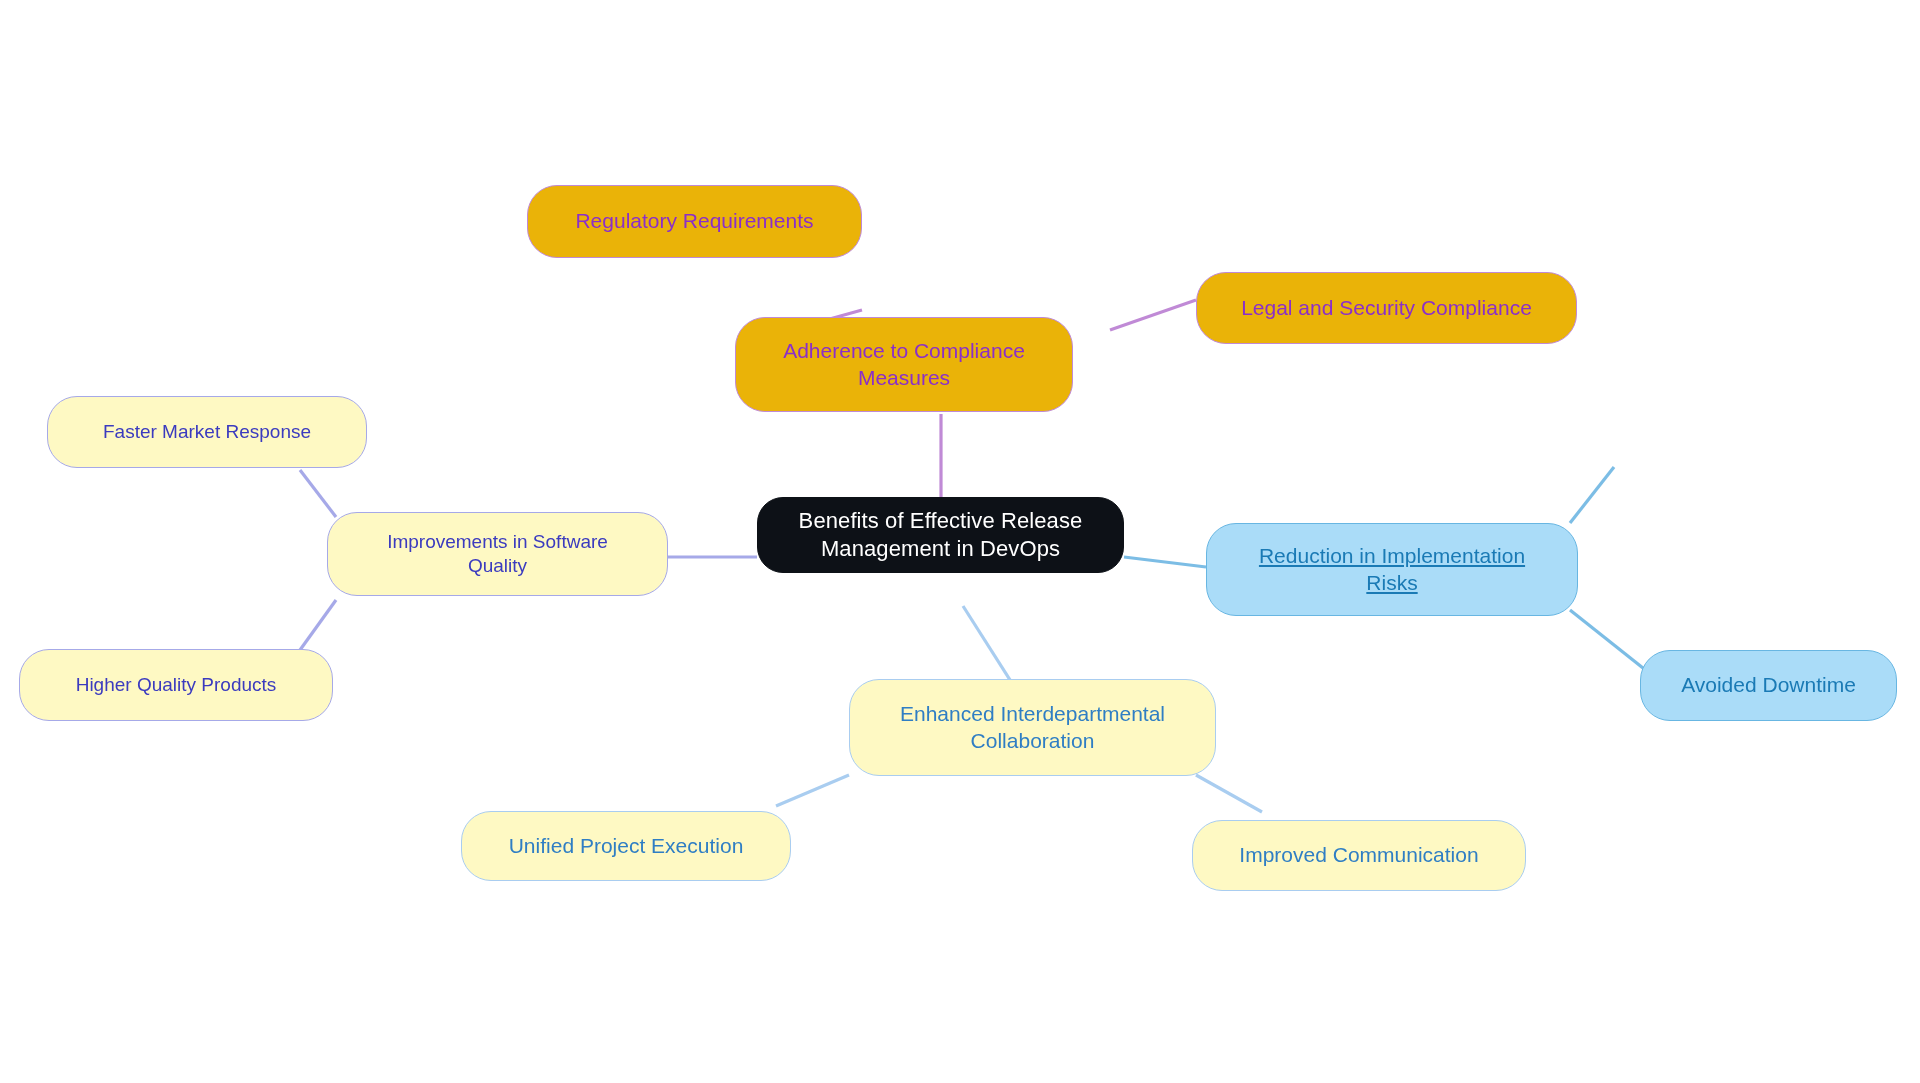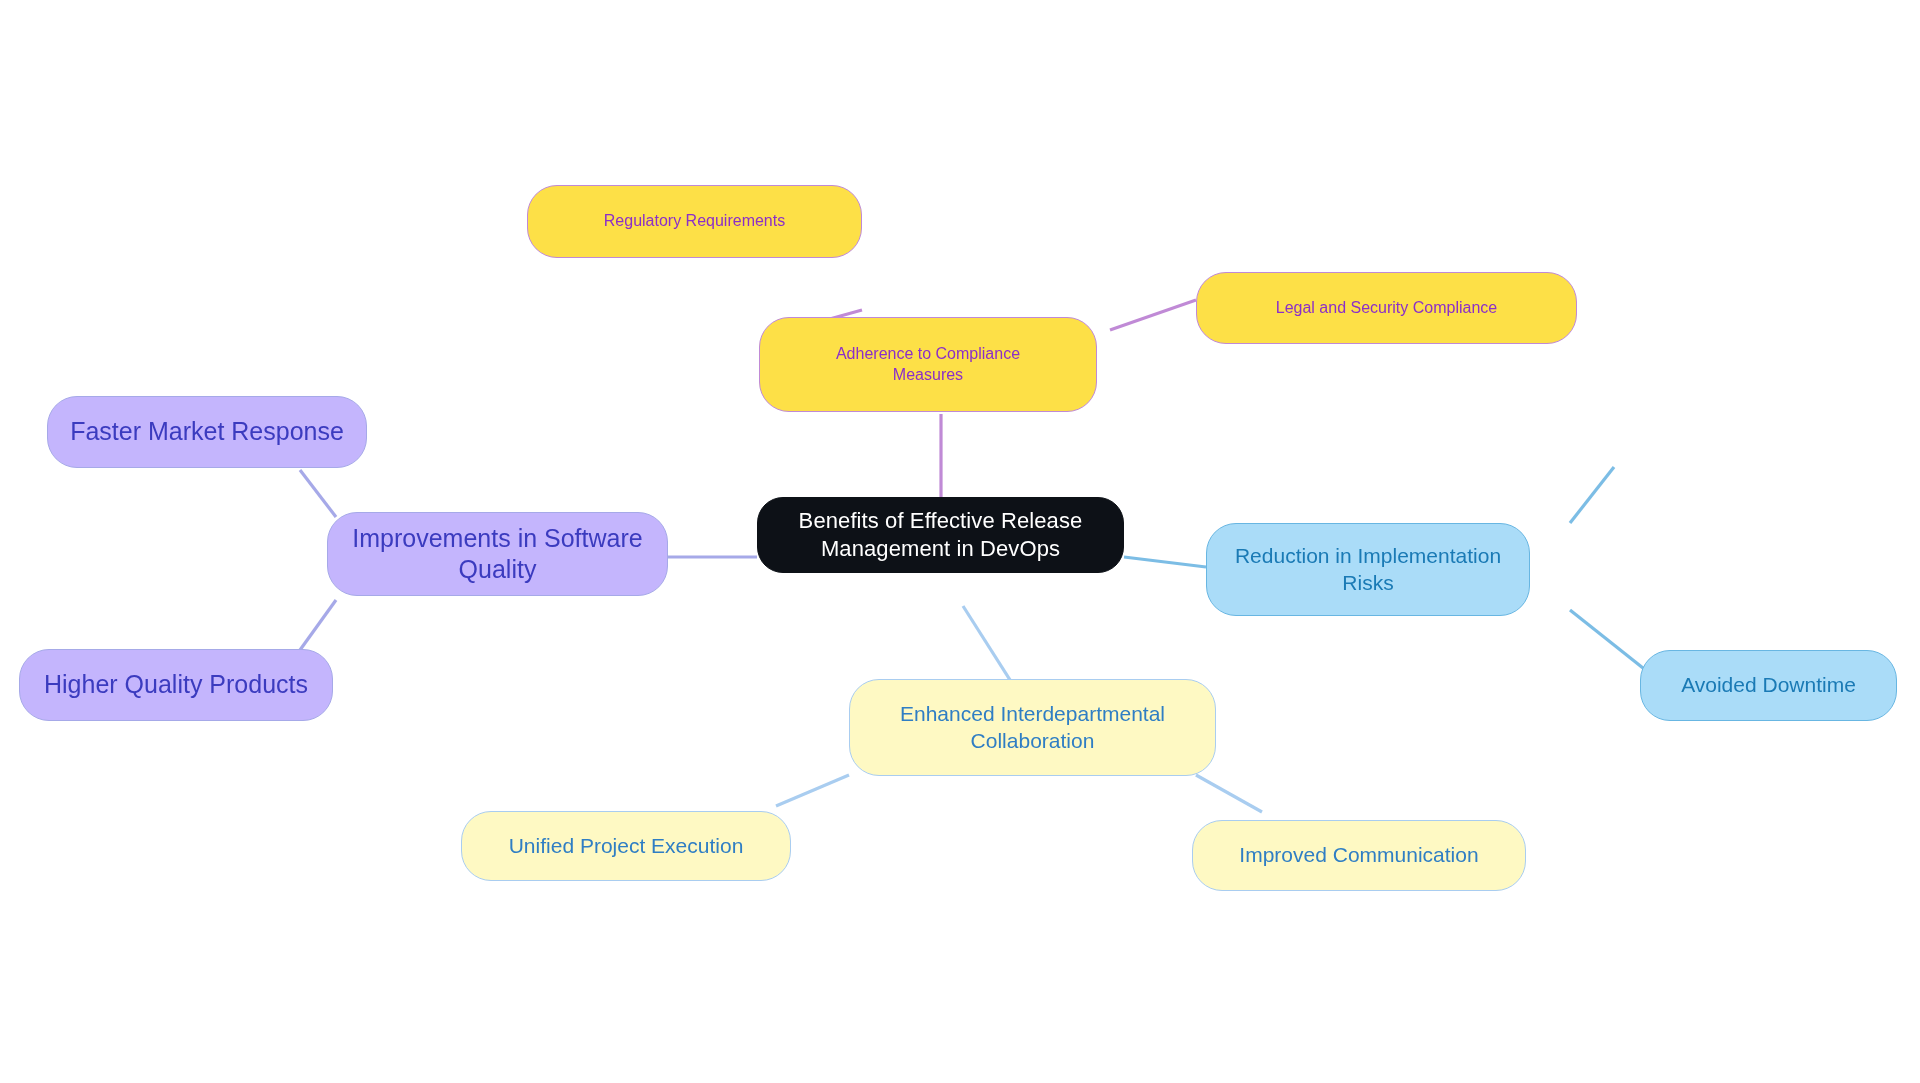--- a/index.html
+++ b/index.html
@@ -41,30 +41,30 @@
   }
   .node-root {
     background: #0d1117;
     border-color: #0d1117;
     color: #ffffff;
     border-radius: 26px;
     font-size: 22px;
     letter-spacing: 0.1px;
   }
   .node-purple {
-    background: #fde047;
+    background: #eab308;
     border-color: #c08ad6;
     color: #8b2fc9;
-    font-size: 16px;
+    font-size: 21px;
   }
   .node-periwinkle {
-    background: #c4b5fd;
+    background: #fef9c3;
     border-color: #a6a9e8;
     color: #3b3bbf;
-    font-size: 25px;
+    font-size: 19px;
   }
   .node-skyblue {
     background: #aadcf8;
     border-color: #68b6e2;
     color: #1a7ab5;
     font-size: 21px;
   }
   .node-paleblue {
     background: #fef9c3;
     border-color: #a9cdf0;
@@ -100,35 +100,35 @@
     <path d="M 963 606 L 1024 702" stroke="#a9cdf0" stroke-width="3.2" fill="none"></path>
 
     <path d="M 849 775 L 776 806" stroke="#a9cdf0" stroke-width="3.2" fill="none"></path>
 
     <path d="M 1196 775 L 1262 812" stroke="#a9cdf0" stroke-width="3.2" fill="none"></path>
   </svg>
 
   <div class="node node-root" style="left:757px; top:497px; width:367px; height:76px;">Benefits of Effective Release
 Management in DevOps</div>
 
-  <div class="node node-purple" style="left:759px; top:317px; width:338px; height:95px;">Adherence to Compliance
+  <div class="node node-purple" style="left:735px; top:317px; width:338px; height:95px;">Adherence to Compliance
 Measures</div>
 
   <div class="node node-purple" style="left:527px; top:185px; width:335px; height:73px;">Regulatory Requirements</div>
 
   <div class="node node-purple" style="left:1196px; top:272px; width:381px; height:72px;">Legal and Security Compliance</div>
 
   <div class="node node-periwinkle" style="left:327px; top:512px; width:341px; height:84px;">Improvements in Software
 Quality</div>
 
   <div class="node node-periwinkle" style="left:47px; top:396px; width:320px; height:72px;">Faster Market Response</div>
 
   <div class="node node-periwinkle" style="left:19px; top:649px; width:314px; height:72px;">Higher Quality Products</div>
 
-  <div class="node node-skyblue" style="left:1206px; top:523px; width:324px; height:93px;">Reduction in Implementation
+  <div class="node node-skyblue" style="left:1206px; top:523px; width:372px; height:93px;text-decoration:underline;">Reduction in Implementation
 Risks</div>
 
 
   <div class="node node-skyblue" style="left:1640px; top:650px; width:257px; height:71px;">Avoided Downtime</div>
 
   <div class="node node-paleblue" style="left:849px; top:679px; width:367px; height:97px;">Enhanced Interdepartmental
 Collaboration</div>
 
   <div class="node node-paleblue" style="left:461px; top:811px; width:330px; height:70px;">Unified Project Execution</div>
 

